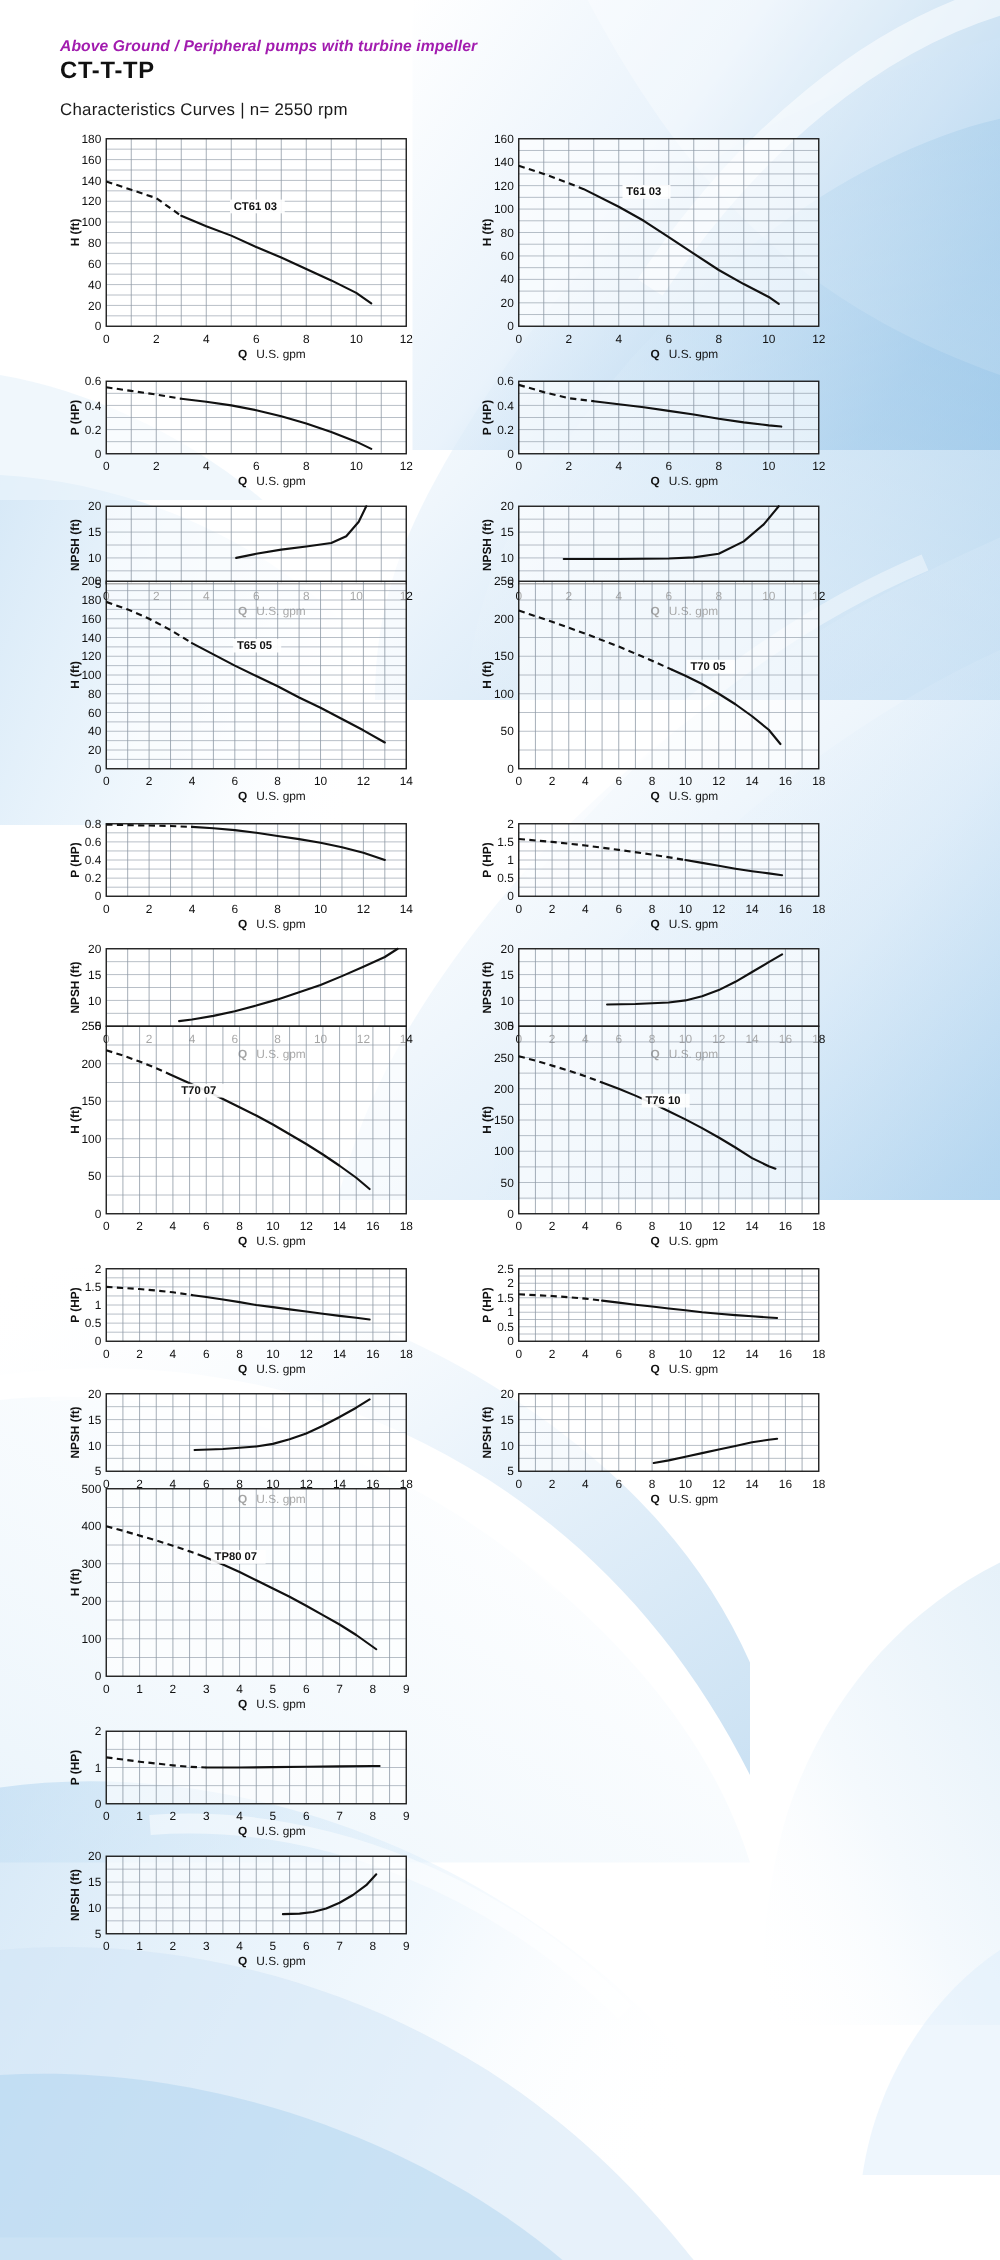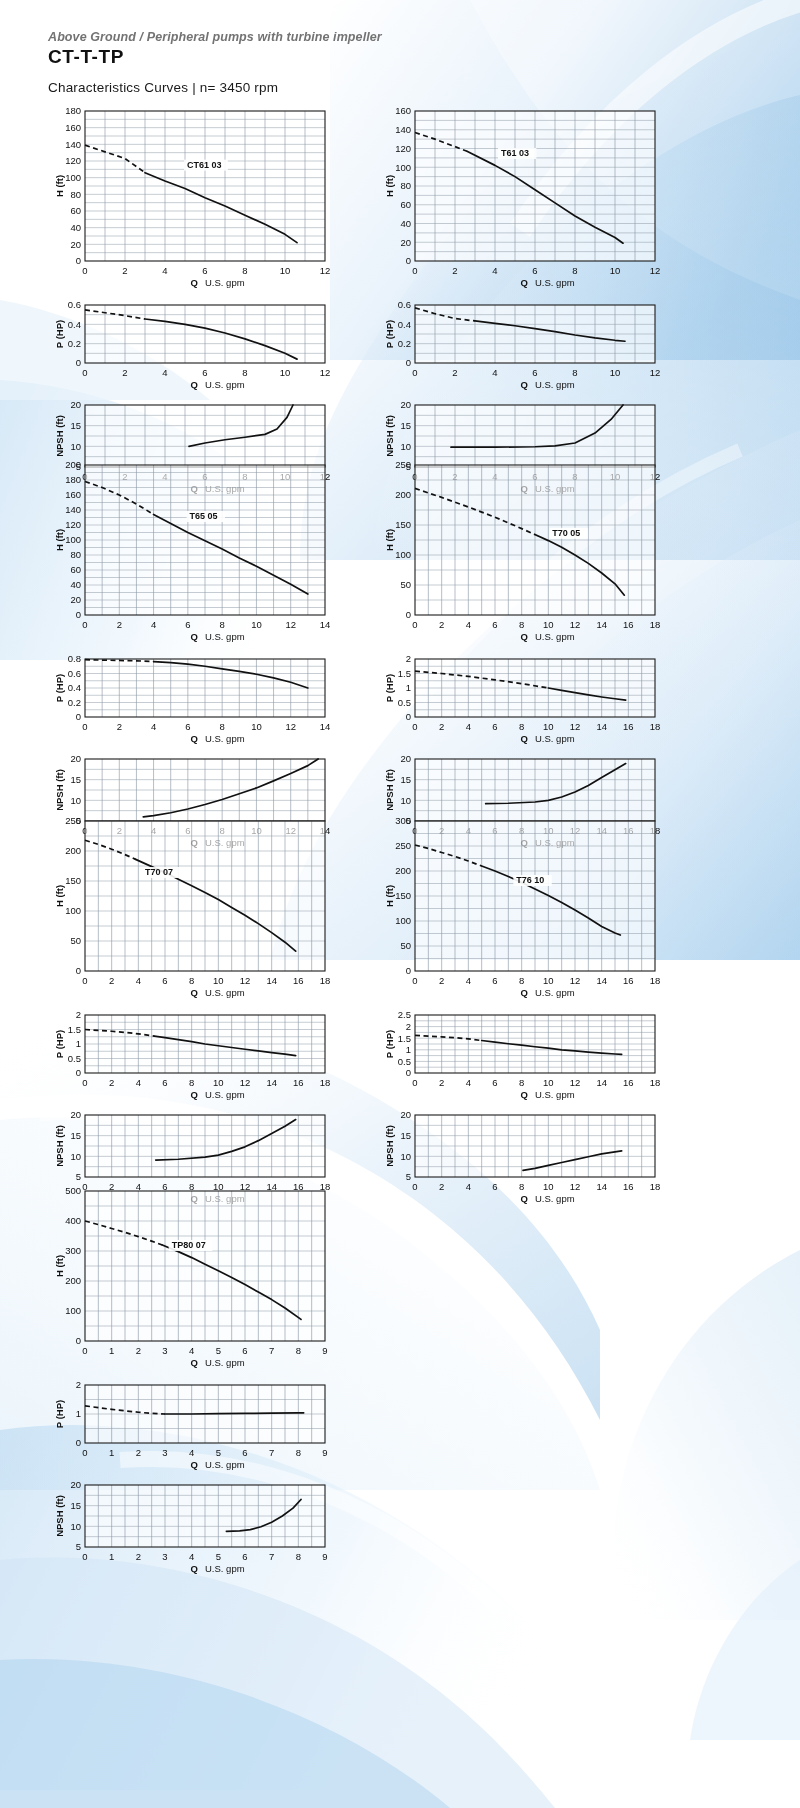--- a/index.html
+++ b/index.html
@@ -10,21 +10,21 @@
     background:#ffffff;
   }
   
   #bg{position:absolute;inset:0;z-index:0;pointer-events:none;}
   
   #page{position:absolute;inset:0;z-index:2;}
 
   .hdr{position:absolute;left:48px;}
   .hdr-kicker{
     top:30px;font-size:12.5px;font-weight:bold;font-style:italic;
-    letter-spacing:.1px;color:#737373;white-space:nowrap;
+    letter-spacing:.1px;color:#a21caf;white-space:nowrap;
   }
   .hdr-title{
     top:46px;font-size:19px;font-weight:bold;letter-spacing:.6px;color:#111;text-align:right;
   }
   .hdr-sub{
     top:80px;font-size:13.5px;color:#1a1a1a;letter-spacing:.2px;white-space:nowrap;
   }
 
   .group{position:absolute;}
   .panel{position:absolute;}
@@ -113,21 +113,21 @@
 
   <path d="M120,1460 C260,1450 400,1510 500,1610" stroke="#ffffff" stroke-width="16" fill="none" opacity=".5"></path>
   <path d="M40,1115 C190,1105 340,1165 450,1270" stroke="#ffffff" stroke-width="12" fill="none" opacity=".45"></path>
   <path d="M420,700 C500,600 610,505 740,450" stroke="#ffffff" stroke-width="14" fill="none" opacity=".4"></path>
 </svg>
 
 <div id="page">
 
   <div class="hdr hdr-kicker">Above Ground / Peripheral pumps with turbine impeller</div>
   <div class="hdr hdr-title">CT-T-TP</div>
-  <div class="hdr hdr-sub">Characteristics Curves |  n= 3450 rpm</div>
+  <div class="hdr hdr-sub">Characteristics Curves |  n= 2550 rpm</div>
 
   <div id="charts">
       <div class="group" style="left: 48px; top: 108px;">
         <div class="panel" style="left: 0px; top: 0px;">
           <svg width="295" height="180" viewBox="0 0 295 180">
             <rect x="37" y="3" width="240" height="150" class="plotbg"></rect>
             <line x1="57" y1="3" x2="57" y2="153" class="gl"></line>
             <line x1="77" y1="3" x2="77" y2="153" class="gl"></line>
             <line x1="97" y1="3" x2="97" y2="153" class="gl"></line>
             <line x1="117" y1="3" x2="117" y2="153" class="gl"></line>

